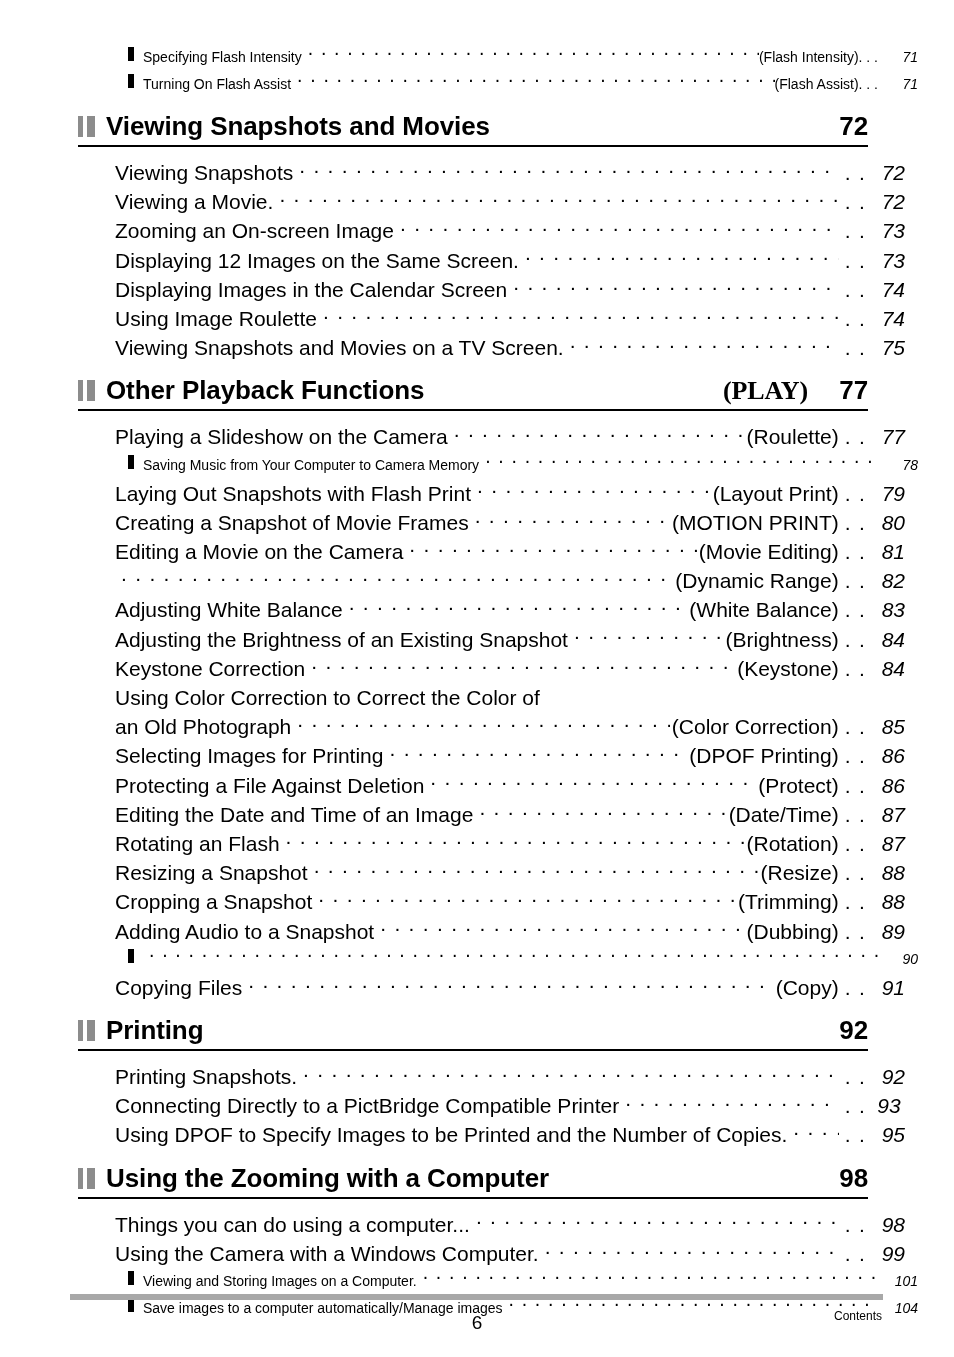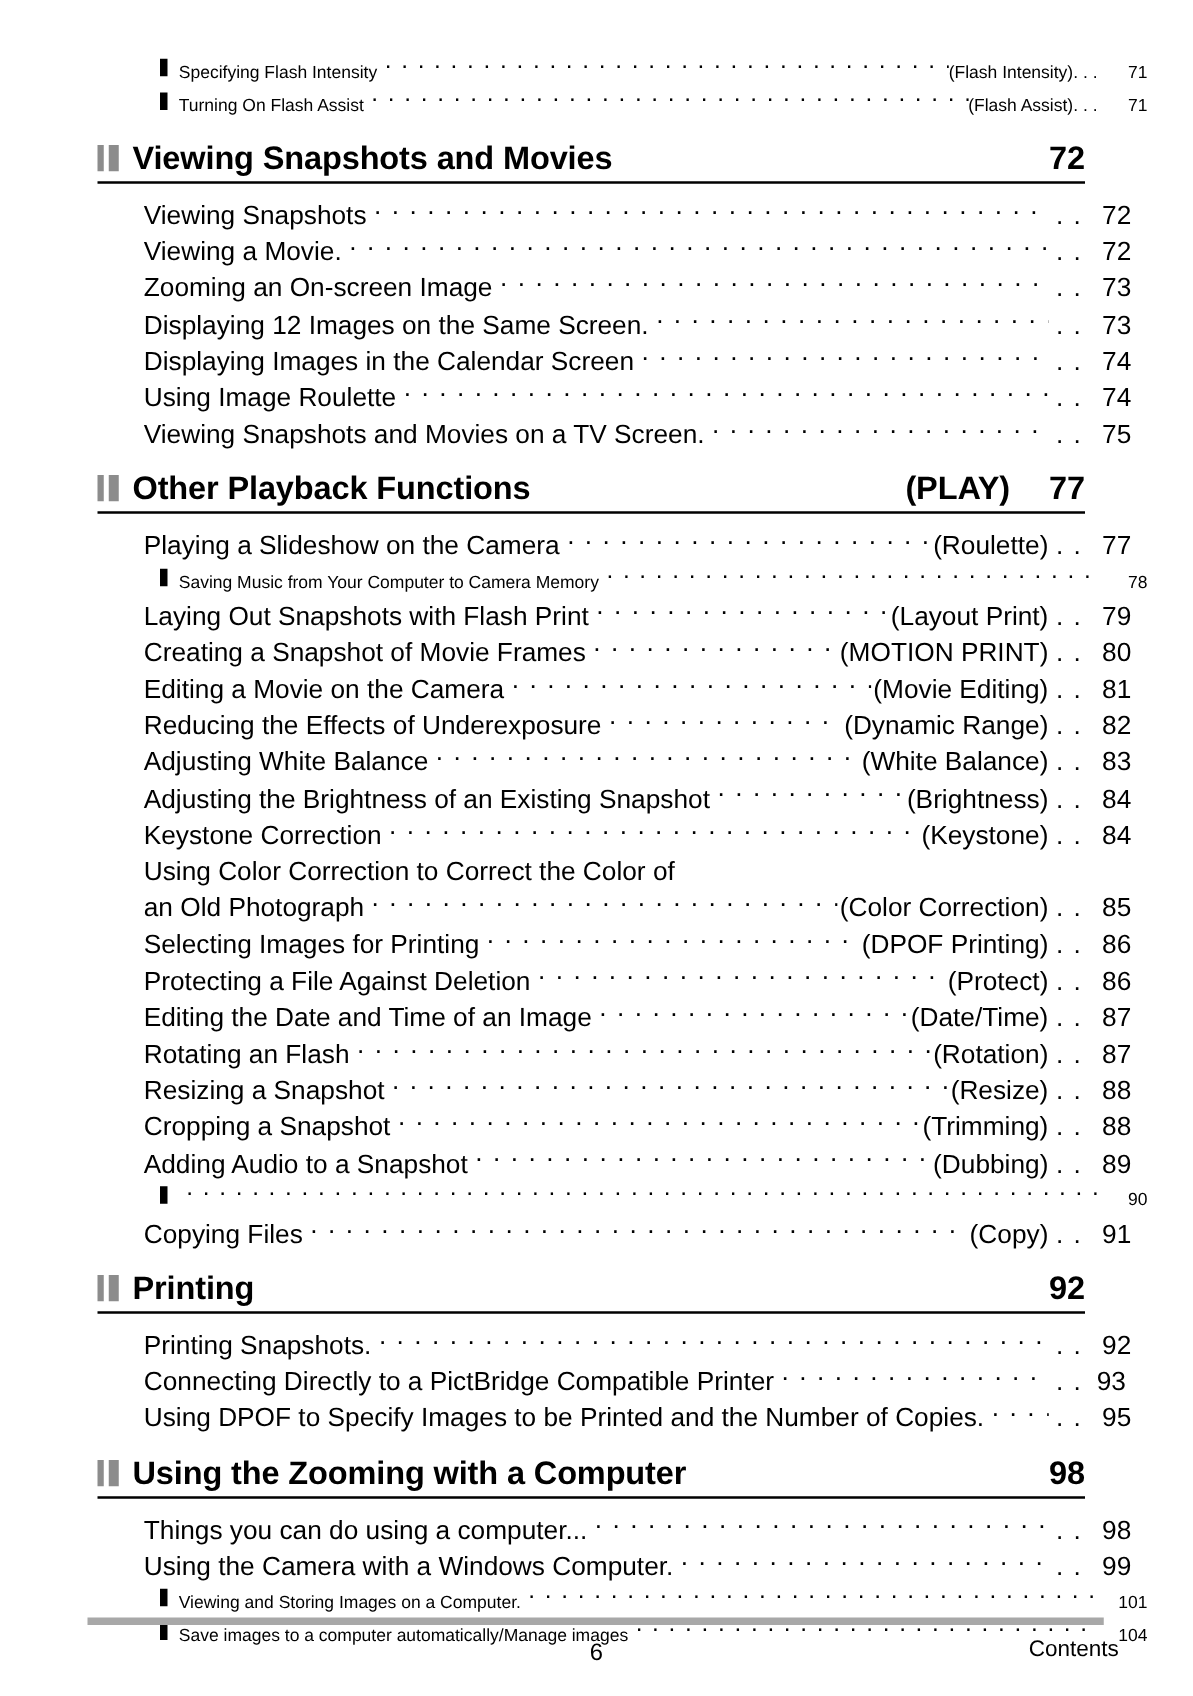--- a/index.html
+++ b/index.html
@@ -54,20 +54,21 @@
     left: 0;
     bottom: 0;
     letter-spacing: 0.06em;
   }
   .row .tail {
     flex: 0 0 auto;
   }
   .row .pg {
     flex: 0 0 auto;
     text-align: right;
+    font-style: italic;
   }
 
   
   .sub {
     font-size: 14px;
     line-height: 27px;
     padding-left: 50px;
     margin-bottom: 0px;
   }
   .sub .bullet {
@@ -137,20 +138,21 @@
     background: #8c8c8c;
   }
   .marker i.b1 { left: 0px;  width: 5px; }
   .marker i.b2 { left: 9px;  width: 8px; }
 
   .section-title { flex: 0 0 auto; }
   .section-spacer { flex: 1 1 auto; }
   .section-mode {
     flex: 0 0 auto;
     padding-right: 26px;
+    font-family: Liberation Serif, serif;
   }
   .section-pg {
     flex: 0 0 auto;
     min-width: 34px;
     text-align: right;
   }
   .rule {
     height: 2px;
     background: #000;
     width: 790px;
@@ -171,23 +173,23 @@
   .footer-page {
     position: absolute;
     left: 0;
     top: 1312px;
     width: 954px;
     text-align: center;
     font-size: 19px;
   }
   .footer-contents {
     position: absolute;
-    right: 59px;
+    right: 72px;
     top: 1309px;
-    font-size: 18px;
+    font-size: 12px;
   }
 </style>
 </head>
 <body>
 
 <div class="page">
 
   <div class="toc">
     <div id="toc-root">
         <div>
@@ -319,21 +321,20 @@
             </div>
             <div class="row entry">
               <span class="txt">Editing a Movie on the Camera</span>
               <span style="flex: 0 0 auto; width: 6px;"></span>
               <span class="leader"></span>
               <span class="tail">(Movie Editing)</span>
               <span class="dotgap">. .</span>
               <span class="pg" style="padding-left: 7px;">81</span>
             </div>
             <div class="row entry">
-              <span class="txt">Reducing the Effects of Underexposure</span>
               <span style="flex: 0 0 auto; width: 6px;"></span>
               <span class="leader"></span>
               <span class="tail">(Dynamic Range)</span>
               <span class="dotgap">. .</span>
               <span class="pg" style="padding-left: 7px;">82</span>
             </div>
             <div class="row entry">
               <span class="txt">Adjusting White Balance</span>
               <span style="flex: 0 0 auto; width: 6px;"></span>
               <span class="leader"></span>

